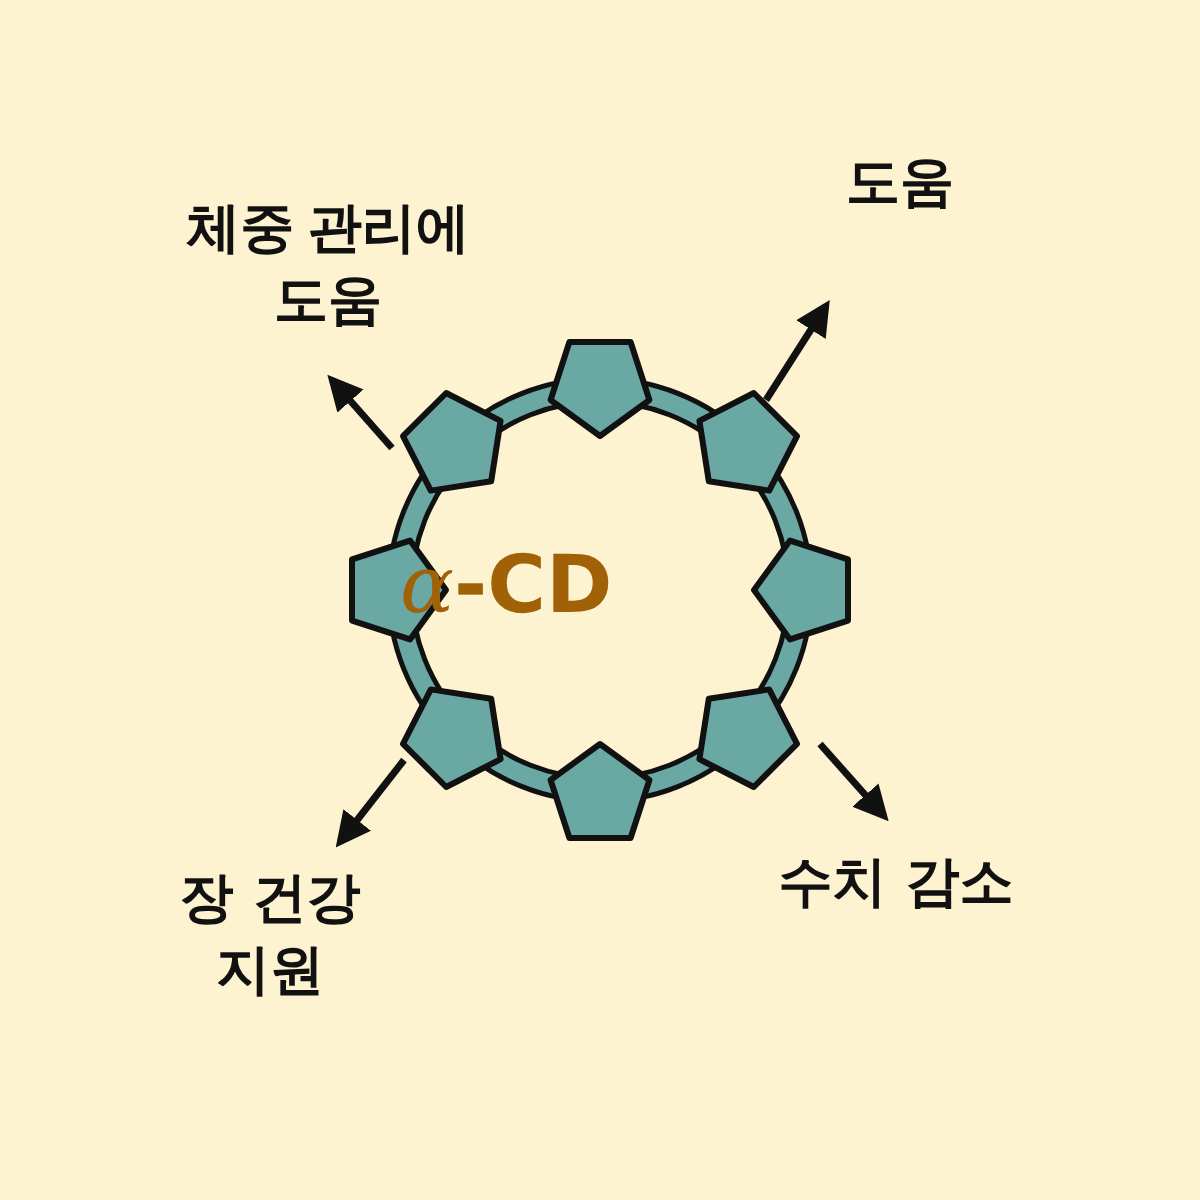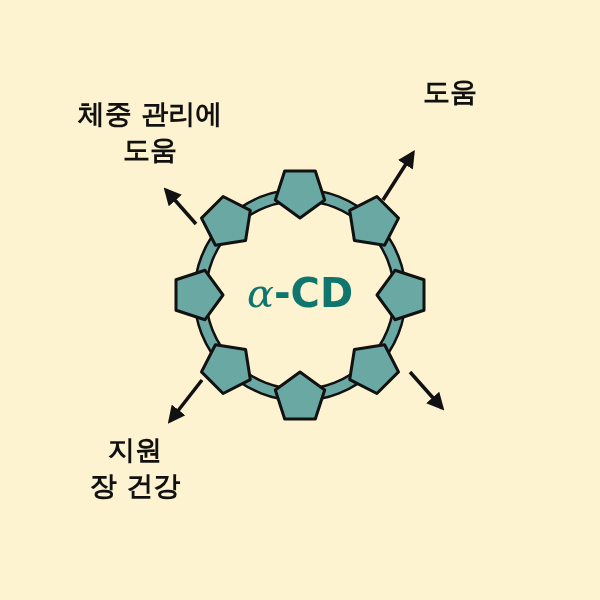--- a/index.html
+++ b/index.html
@@ -17,24 +17,24 @@
     line-height: 36px;
     color: #111;
     text-align: center;
     white-space: nowrap;
     letter-spacing: 0px;
   }
   .label span { display: block; }
   .center-label {
     position: absolute;
     left: 200px; top: 265px; width: 200px;
-    text-align: center;
+    text-align: left;
     font-size: 40px;
     font-weight: bold;
-    color: #0f766e;
+    color: #a16207;
     line-height: 56px;
   }
   .center-label .alpha { font-style: italic; font-family: "DejaVu Serif", serif; font-weight: normal; }
 </style>
 </head>
 <body>
 
 <svg class="diagram" width="600" height="600" viewBox="0 0 600 600">
   <defs>
     <marker id="arrowhead" viewBox="0 0 10 10" refX="8" refY="5" markerWidth="5" markerHeight="5" orient="auto-start-reverse">
@@ -63,28 +63,29 @@
     <line x1="383" y1="200" x2="413" y2="153" marker-end="url(#arrowhead)"></line>
     <line x1="202" y1="380" x2="170" y2="421" marker-end="url(#arrowhead)"></line>
     <line x1="410" y1="372" x2="442" y2="408" marker-end="url(#arrowhead)"></line>
   </g>
 </svg>
 
 <div class="center-label">
   <span class="alpha">α</span><span>-CD</span>
 </div>
 
-<div class="label" style="left:60px; top:96px; width:180px;">
+<div class="label" style="left:74px; top:96px; width:180px;font-family:Liberation Serif, serif;">
   <span>체중 관리에</span>
   <span>도움</span>
 </div>
 
 <div class="label" style="left:355px; top:74px; width:190px;">
   <span>도움</span>
 </div>
 
 <div class="label" style="left:60px; top:432px; width:150px;">
+  <span>장 건강</span>
   <span>지원</span>
-  <span>장 건강</span>
 </div>
 
 <div class="label" style="left:358px; top:424px; width:180px;">
+  <span>수치 감소</span>
 </div>
 
 </body></html>

